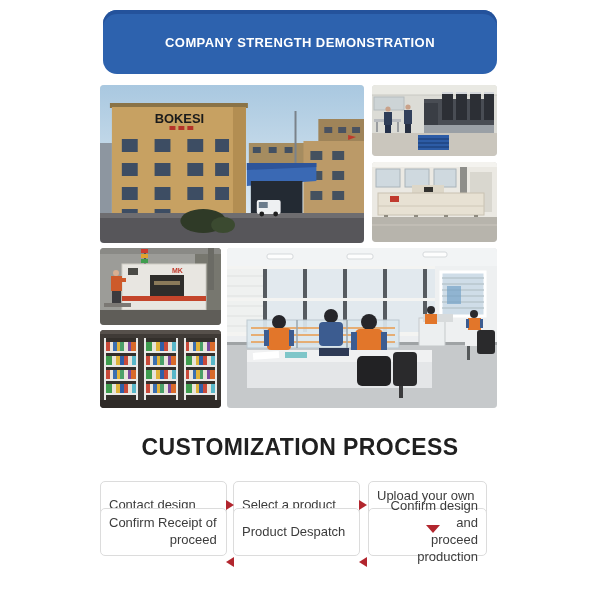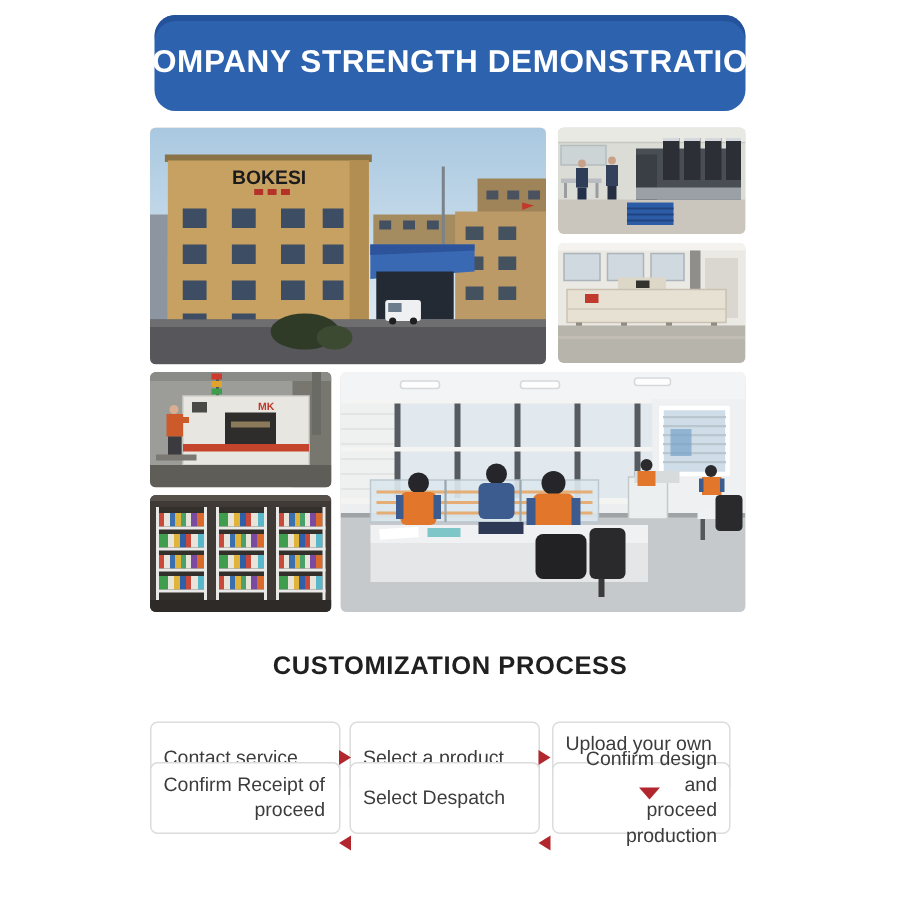--- a/index.html
+++ b/index.html
@@ -1,32 +1,32 @@
 <!DOCTYPE html>
 <html><head>
 <meta charset="utf-8">
 <style>
   html,body{margin:0;padding:0;background:#fff;}
   body{width:600px;height:600px;position:relative;font-family:"Liberation Sans",sans-serif;overflow:hidden;}
   .abs{position:absolute;}
   
   .banner{left:103px;top:10px;width:394px;height:64px;background:#2d62ae;border-radius:14px;
           box-shadow:inset 0 4px 0 #24529b;display:flex;align-items:center;justify-content:center;}
-  .banner-title{color:#fff;font-weight:bold;font-size:21px;letter-spacing:.4px;white-space:nowrap;}
+  .banner-title{color:#fff;font-weight:bold;font-size:13px;letter-spacing:.4px;white-space:nowrap;}
   
   .photo{border-radius:4px;overflow:hidden;background:#ddd;}
   .photo svg{display:block;width:100%;height:100%;}
   .p-factory{left:100px;top:85px;width:264px;height:158px;}
   .p-press{left:372px;top:85px;width:125px;height:71px;}
   .p-workshop{left:372px;top:162px;width:125px;height:80px;}
   .p-diecut{left:100px;top:248px;width:121px;height:77px;}
   .p-shelves{left:100px;top:330px;width:121px;height:78px;}
   .p-office{left:227px;top:248px;width:270px;height:160px;}
   
-  .sec-title{left:0;top:434px;width:600px;text-align:center;font-size:17px;font-weight:bold;
+  .sec-title{left:0;top:434px;width:600px;text-align:center;font-size:23px;font-weight:bold;
              color:#202020;letter-spacing:.4px;}
   
   .step{background:#fff;border:1px solid #dcdcdc;border-radius:5px;display:flex;align-items:center;
         padding:0 8px;font-size:13px;color:#3c3c3c;line-height:1.3;box-sizing:border-box;
         white-space:pre-line;}
   .r1{top:481px;height:48px;} .r2{top:508px;height:48px;text-align:right;}
   .c1{left:100px;width:127px;} .c2{left:233px;width:127px;} .c3{left:368px;width:119px;}
   .arr{width:0;height:0;}
   .arr-right{border-top:5px solid transparent;border-bottom:5px solid transparent;border-left:8px solid #b2262e;}
   .arr-left{border-top:5px solid transparent;border-bottom:5px solid transparent;border-right:8px solid #b2262e;}
@@ -364,35 +364,35 @@
     <rect x="130" y="108" width="34" height="30" rx="5" fill="#222224"></rect>
     <rect x="92" y="100" width="30" height="8" fill="#2e3a55"></rect>
     <rect x="166" y="104" width="24" height="34" rx="4" fill="#2a2a2c"></rect>
     <rect x="172" y="138" width="4" height="12" fill="#3a3a3c"></rect>
   </svg>
 </div>
 
 <div class="abs sec-title">CUSTOMIZATION PROCESS</div>
 
 <div class="abs step r1 c1">
-  <span>Contact service</span>
+  <span>Contact design</span>
 </div>
 <div class="abs step r1 c2">
   <span>Select a product</span>
 </div>
 <div class="abs step r1 c3">
   <span>Upload your own
 artwork</span>
 </div>
 <div class="abs step r2 c1">
   <span>Confirm Receipt of
 proceed</span>
 </div>
 <div class="abs step r2 c2">
-  <span>Select Despatch</span>
+  <span>Product Despatch</span>
 </div>
 <div class="abs step r2 c3">
   <span>Confirm design and
 proceed production</span>
 </div>
 
 <div class="abs arr arr-right" style="left:226px;top:500px;"></div>
 <div class="abs arr arr-right" style="left:359px;top:500px;"></div>
 <div class="abs arr arr-down" style="left:426px;top:525px;"></div>
 <div class="abs arr arr-left" style="left:226px;top:557px;"></div>

